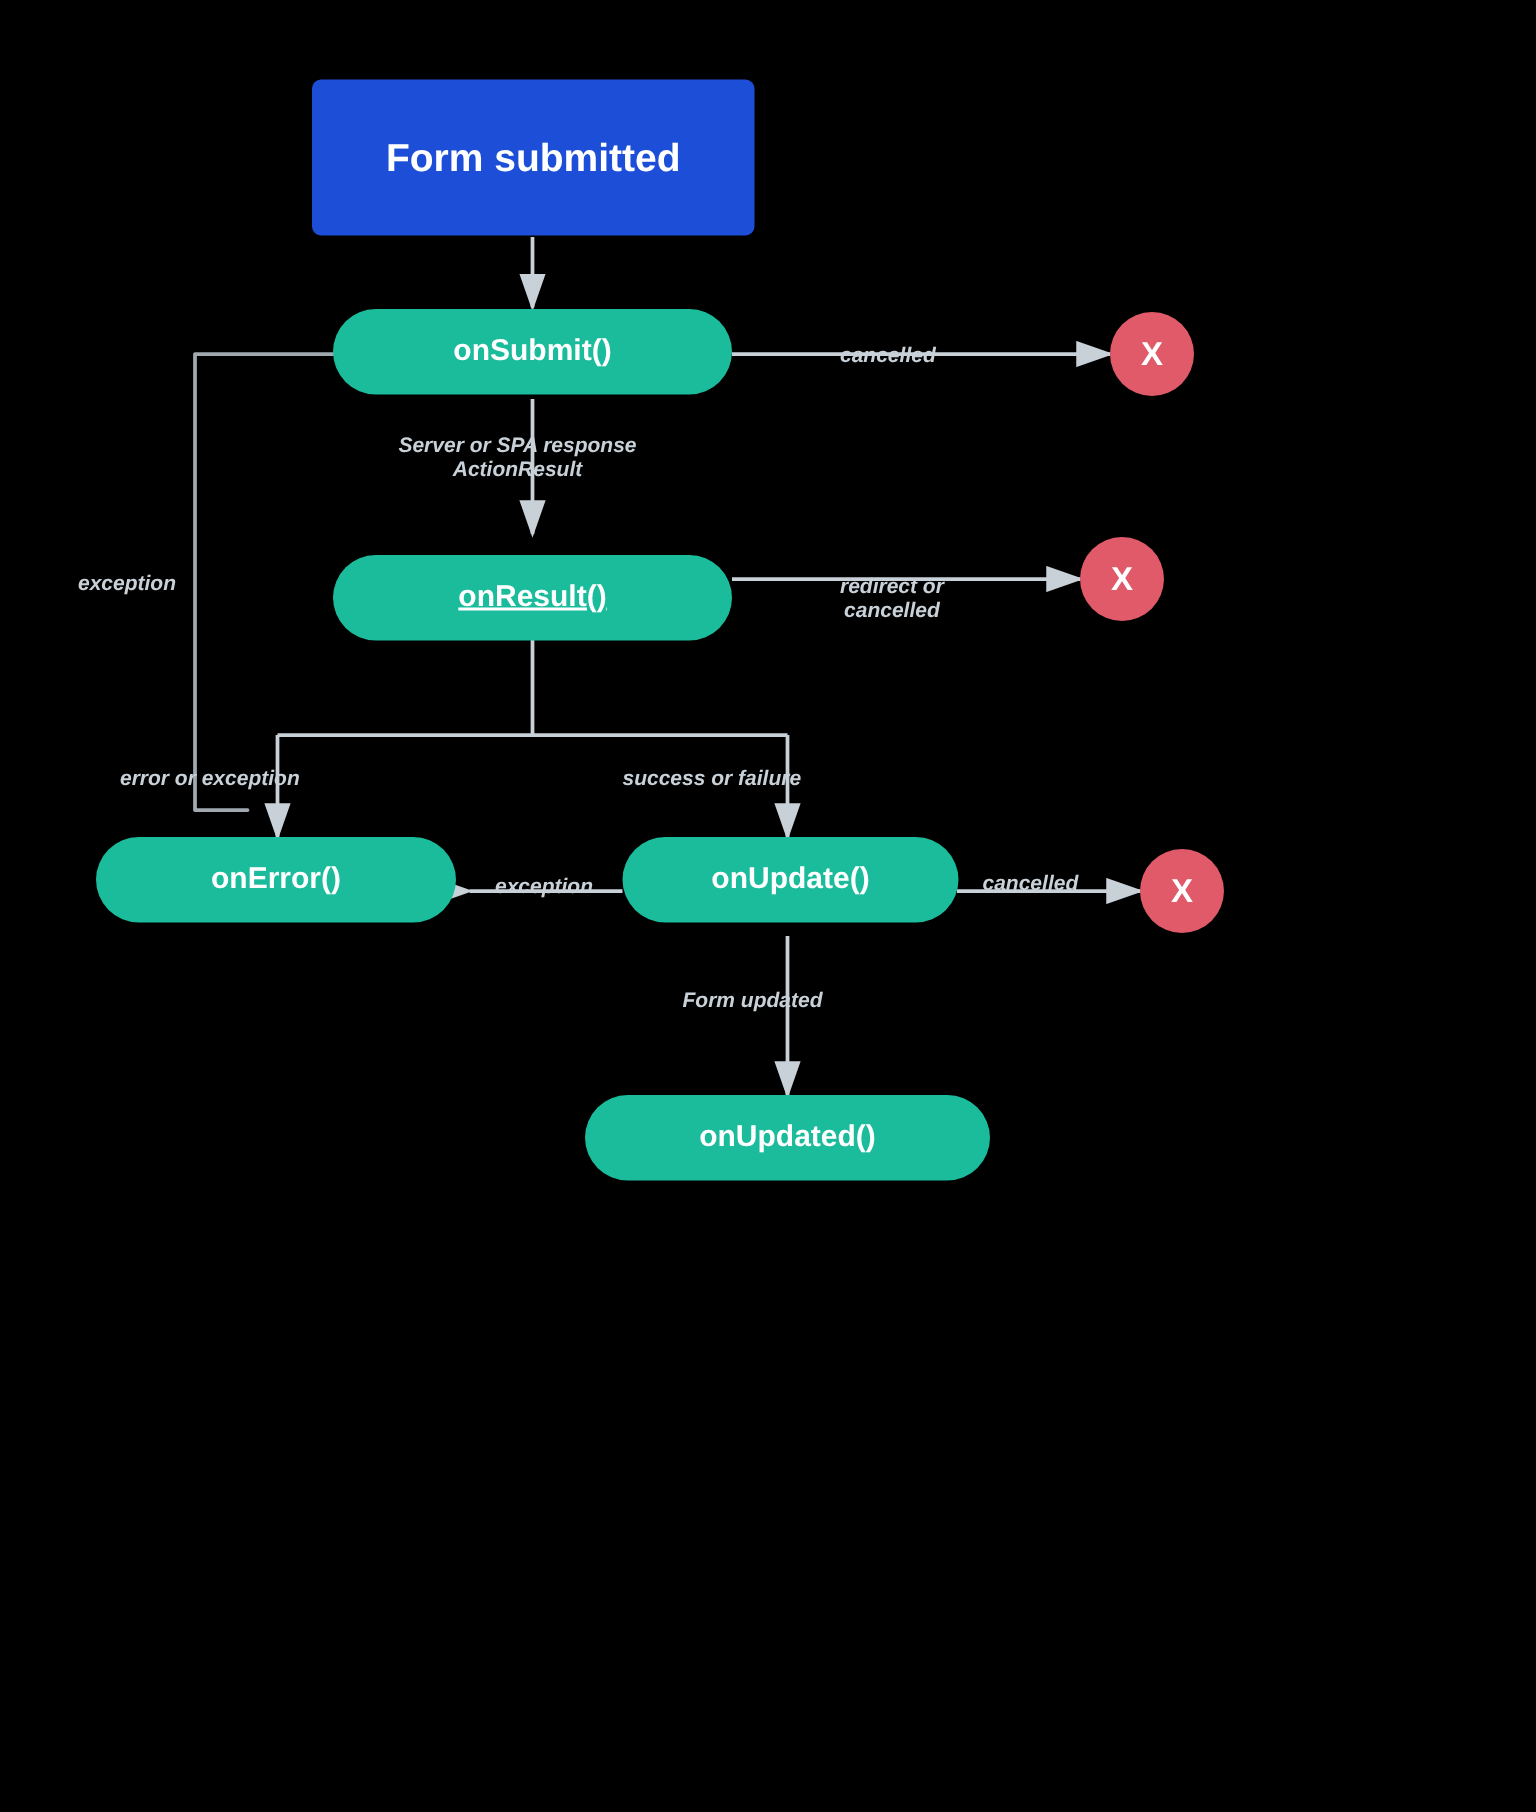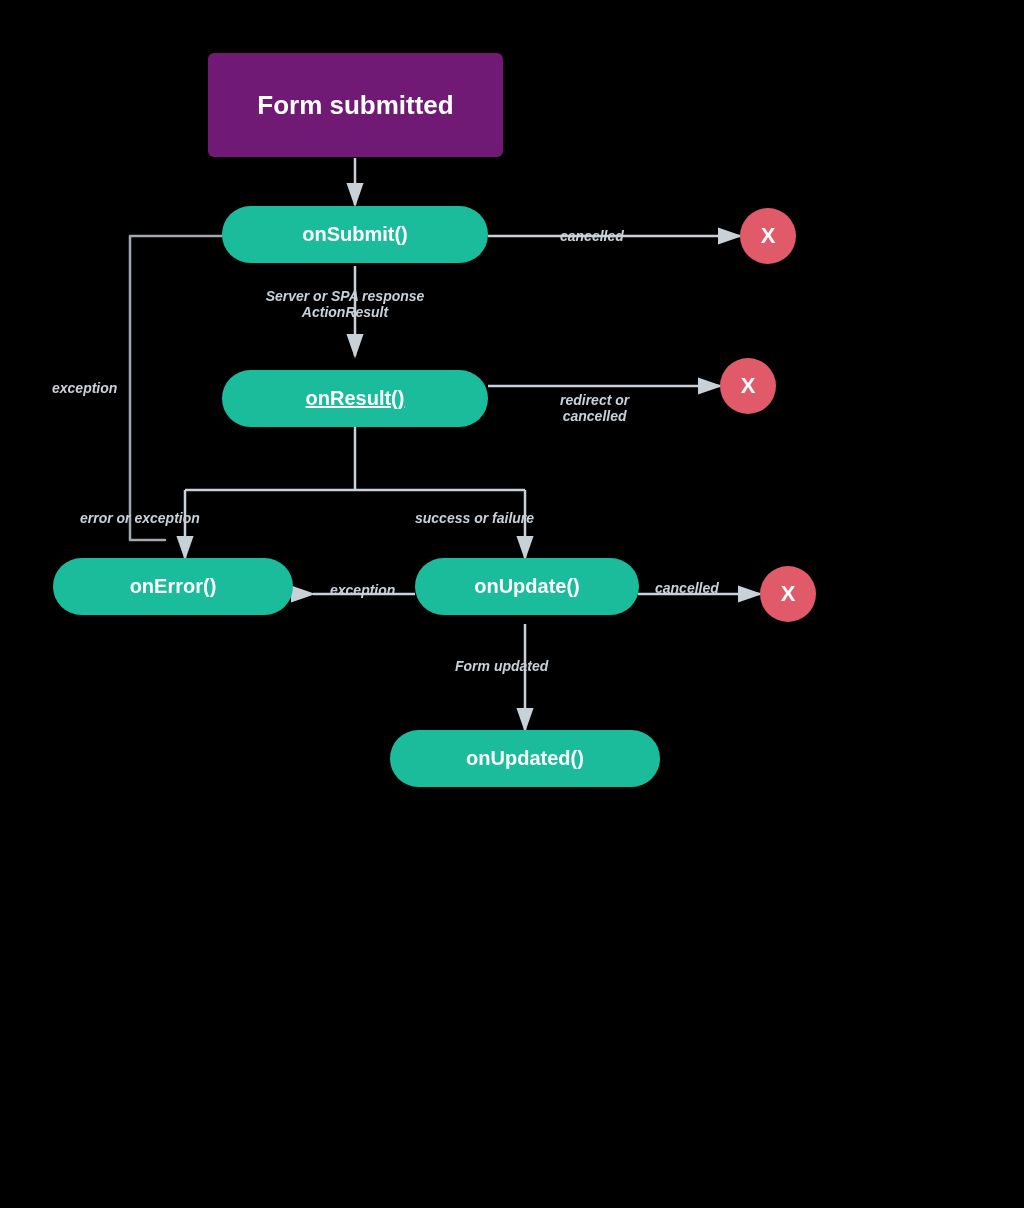--- a/index.html
+++ b/index.html
@@ -24,21 +24,21 @@
       position: absolute;
       display: flex;
       align-items: center;
       justify-content: center;
       text-align: center;
       font-weight: bold;
       font-size: 20px;
     }
 
     .node-rect {
-      background: #701a75;
+      background: #1d4ed8;
       color: #fff;
       border-radius: 6px;
       width: 295px;
       height: 104px;
       font-size: 26px;
     }
 
     .node-pill {
       background: #1abc9c;
       color: #fff;
@@ -134,21 +134,21 @@
   </div>
 
   <div class="node node-pill node-pill-lg" style="left: 222px; top: 370px; width: 266px; text-decoration: underline;">
     <span>onResult()</span>
   </div>
 
   <div class="node node-cancel" style="left: 720px; top: 358px;">
     <span>X</span>
   </div>
 
-  <div class="node node-pill" style="left: 53px; top: 558px; width: 240px;">
+  <div class="node node-pill" style="left: 64px; top: 558px; width: 240px;">
     <span>onError()</span>
   </div>
 
   <div class="node node-pill" style="left: 415px; top: 558px; width: 224px;">
     <span>onUpdate()</span>
   </div>
 
   <div class="node node-cancel" style="left: 760px; top: 566px;">
     <span>X</span>
   </div>
@@ -163,21 +163,21 @@
 
   <div class="edge-label" style="left: 245px; top: 278px; white-space: normal; width: 200px; ">
     <span>Server or SPA response</span><br>
     <span>ActionResult</span>
   </div>
 
   <div class="edge-label" style="left: 52px; top: 370px;">
     <span>exception</span>
   </div>
 
-  <div class="edge-label" style="left: 560px; top: 382px; white-space: normal; text-align: center;">
+  <div class="edge-label" style="left: 560px; top: 372px; white-space: normal; text-align: center;">
     <span style="display:block;">redirect or</span>
     <span style="display:block;">cancelled</span>
   </div>
 
   <div class="edge-label" style="left: 80px; top: 500px;">
     <span>error or exception</span>
   </div>
 
   <div class="edge-label" style="left: 415px; top: 500px;">
     <span>success or failure</span>

